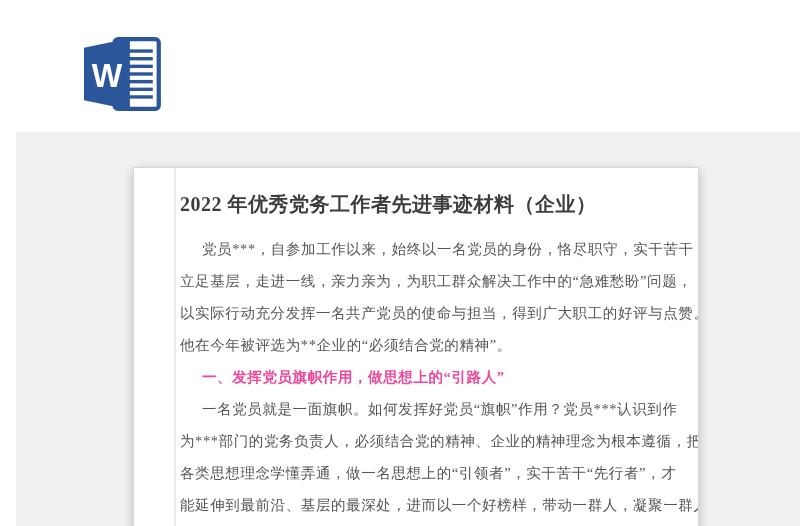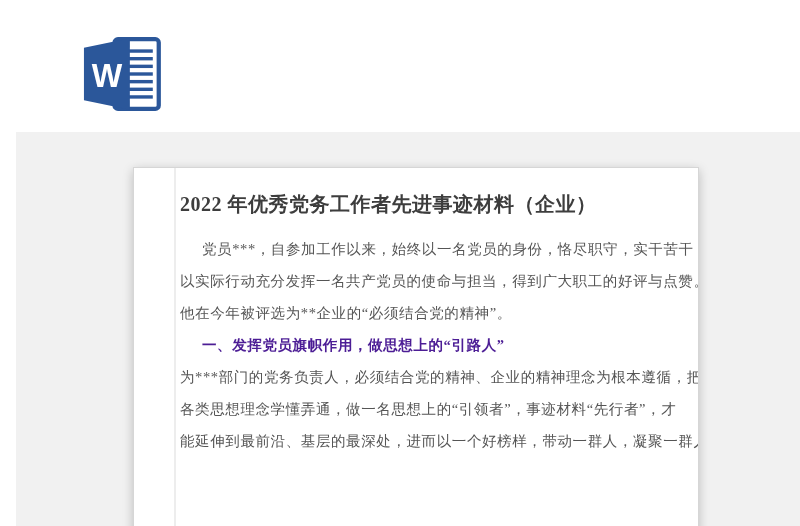--- a/index.html
+++ b/index.html
@@ -56,21 +56,21 @@
   .doc-text { margin-top: 14px; }
   .doc-line {
     height: 32px; line-height: 32px;
     font-size: 14.5px; color: #555555;
     letter-spacing: 0.6px;
     white-space: nowrap;
   }
   .doc-line.first { padding-left: 22px; }
   .doc-line.section-heading {
     padding-left: 22px;
-    font-weight: bold; color: #4c1d95;
+    font-weight: bold; color: #ec4899;
   }
 </style>
 </head>
 <body>
 
 <div class="header">
   <div class="word-icon">
     <svg viewBox="0 0 100 96" width="85" height="82" aria-hidden="true">
       <rect x="43" y="7" width="52" height="82" rx="4" fill="#ffffff" stroke="#2b579a" stroke-width="5"></rect>
       <rect x="51" y="19" width="37" height="4" fill="#2b579a"></rect>
@@ -86,22 +86,24 @@
   </div>
 </div>
 
 <div class="preview-area">
   <div class="document-page">
     <div class="crease-line"></div>
     <div class="doc-content">
       <div class="doc-heading">2022 年优秀党务工作者先进事迹材料（企业）</div>
       <div class="doc-text">
         <div class="doc-line first">党员***，自参加工作以来，始终以一名党员的身份，恪尽职守，实干苦干，</div>
+        <div class="doc-line">立足基层，走进一线，亲力亲为，为职工群众解决工作中的“急难愁盼”问题，</div>
         <div class="doc-line">以实际行动充分发挥一名共产党员的使命与担当，得到广大职工的好评与点赞。</div>
         <div class="doc-line">他在今年被评选为**企业的“必须结合党的精神”。</div>
         <div class="doc-line section-heading">一、发挥党员旗帜作用，做思想上的“引路人”</div>
+        <div class="doc-line first">一名党员就是一面旗帜。如何发挥好党员“旗帜”作用？党员***认识到作</div>
         <div class="doc-line">为***部门的党务负责人，必须结合党的精神、企业的精神理念为根本遵循，把</div>
-        <div class="doc-line">各类思想理念学懂弄通，做一名思想上的“引领者”，事迹材料“先行者”，才</div>
+        <div class="doc-line">各类思想理念学懂弄通，做一名思想上的“引领者”，实干苦干“先行者”，才</div>
         <div class="doc-line">能延伸到最前沿、基层的最深处，进而以一个好榜样，带动一群人，凝聚一群人，</div>
       </div>
     </div>
   </div>
 </div>
 
 </body></html>

